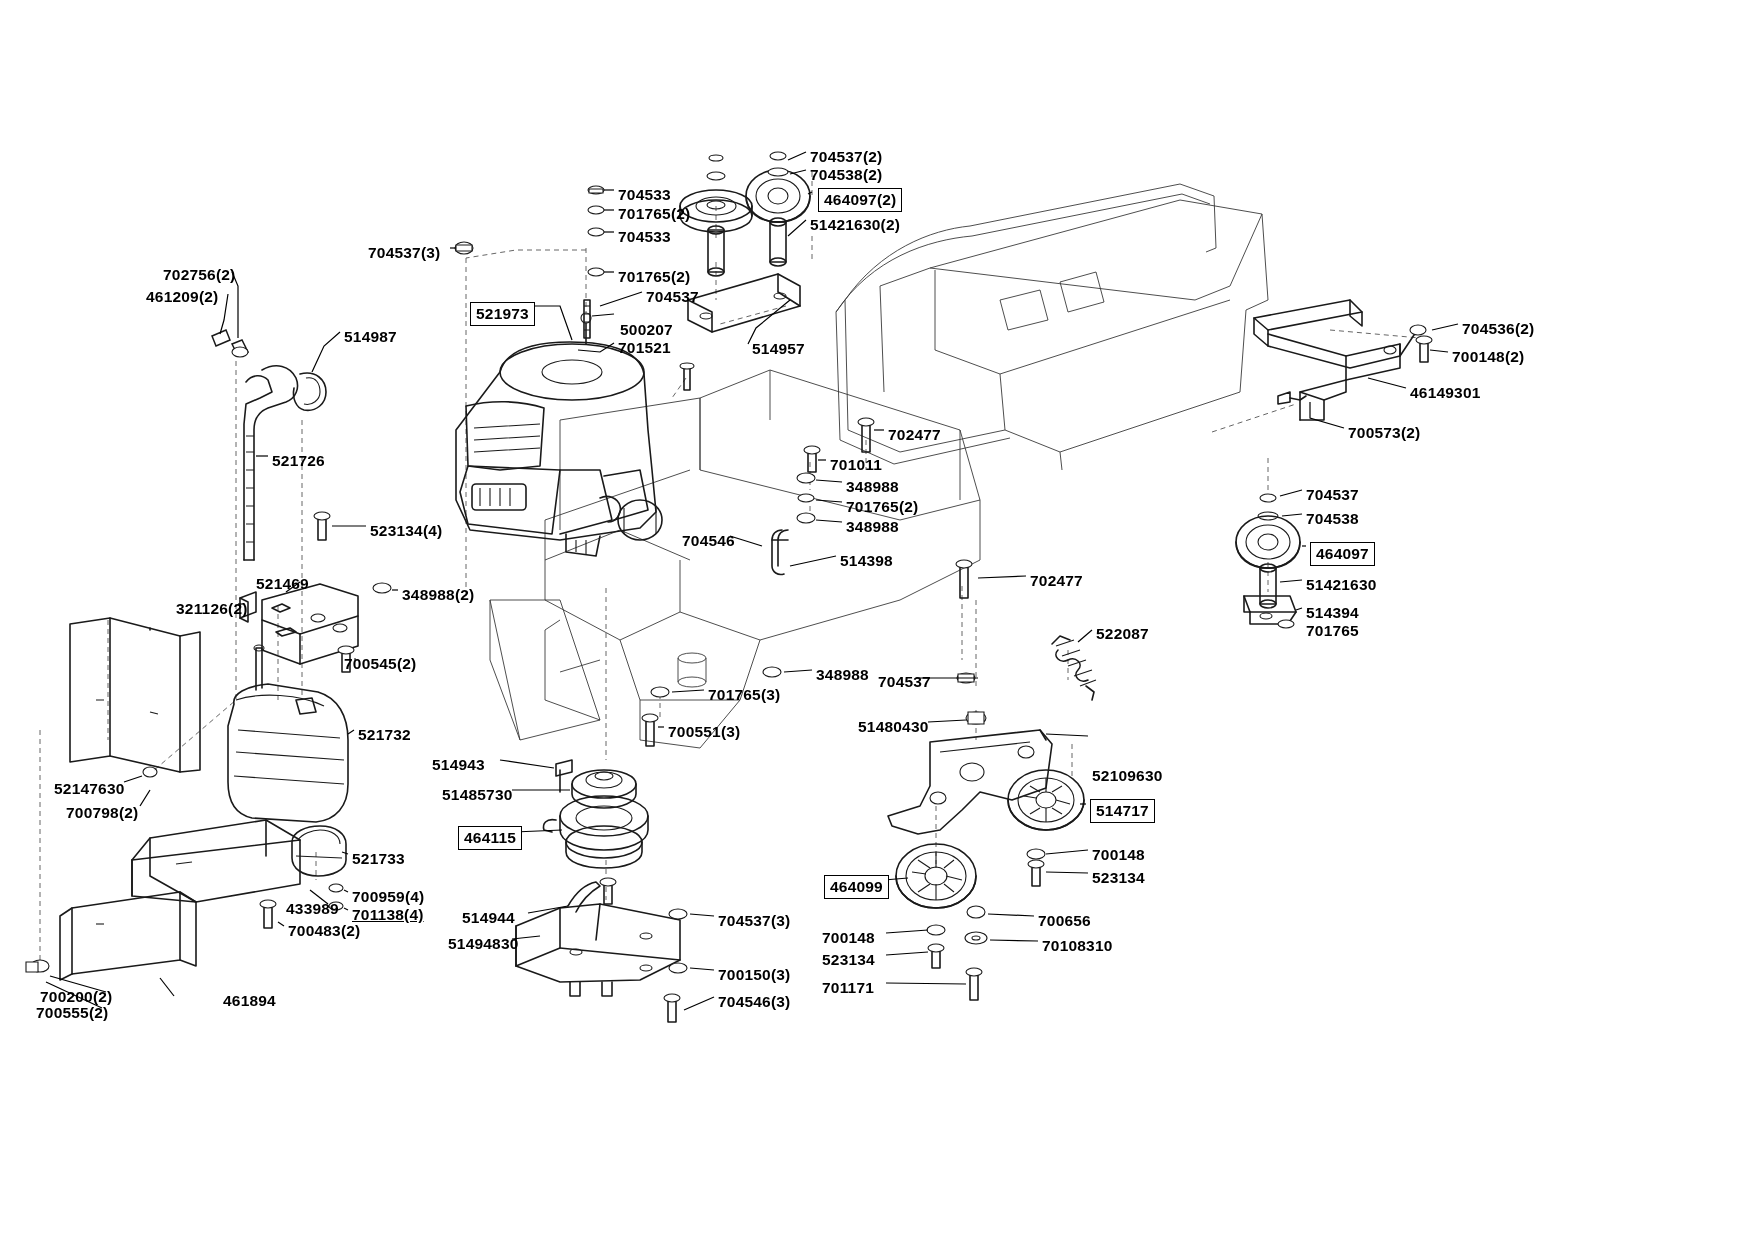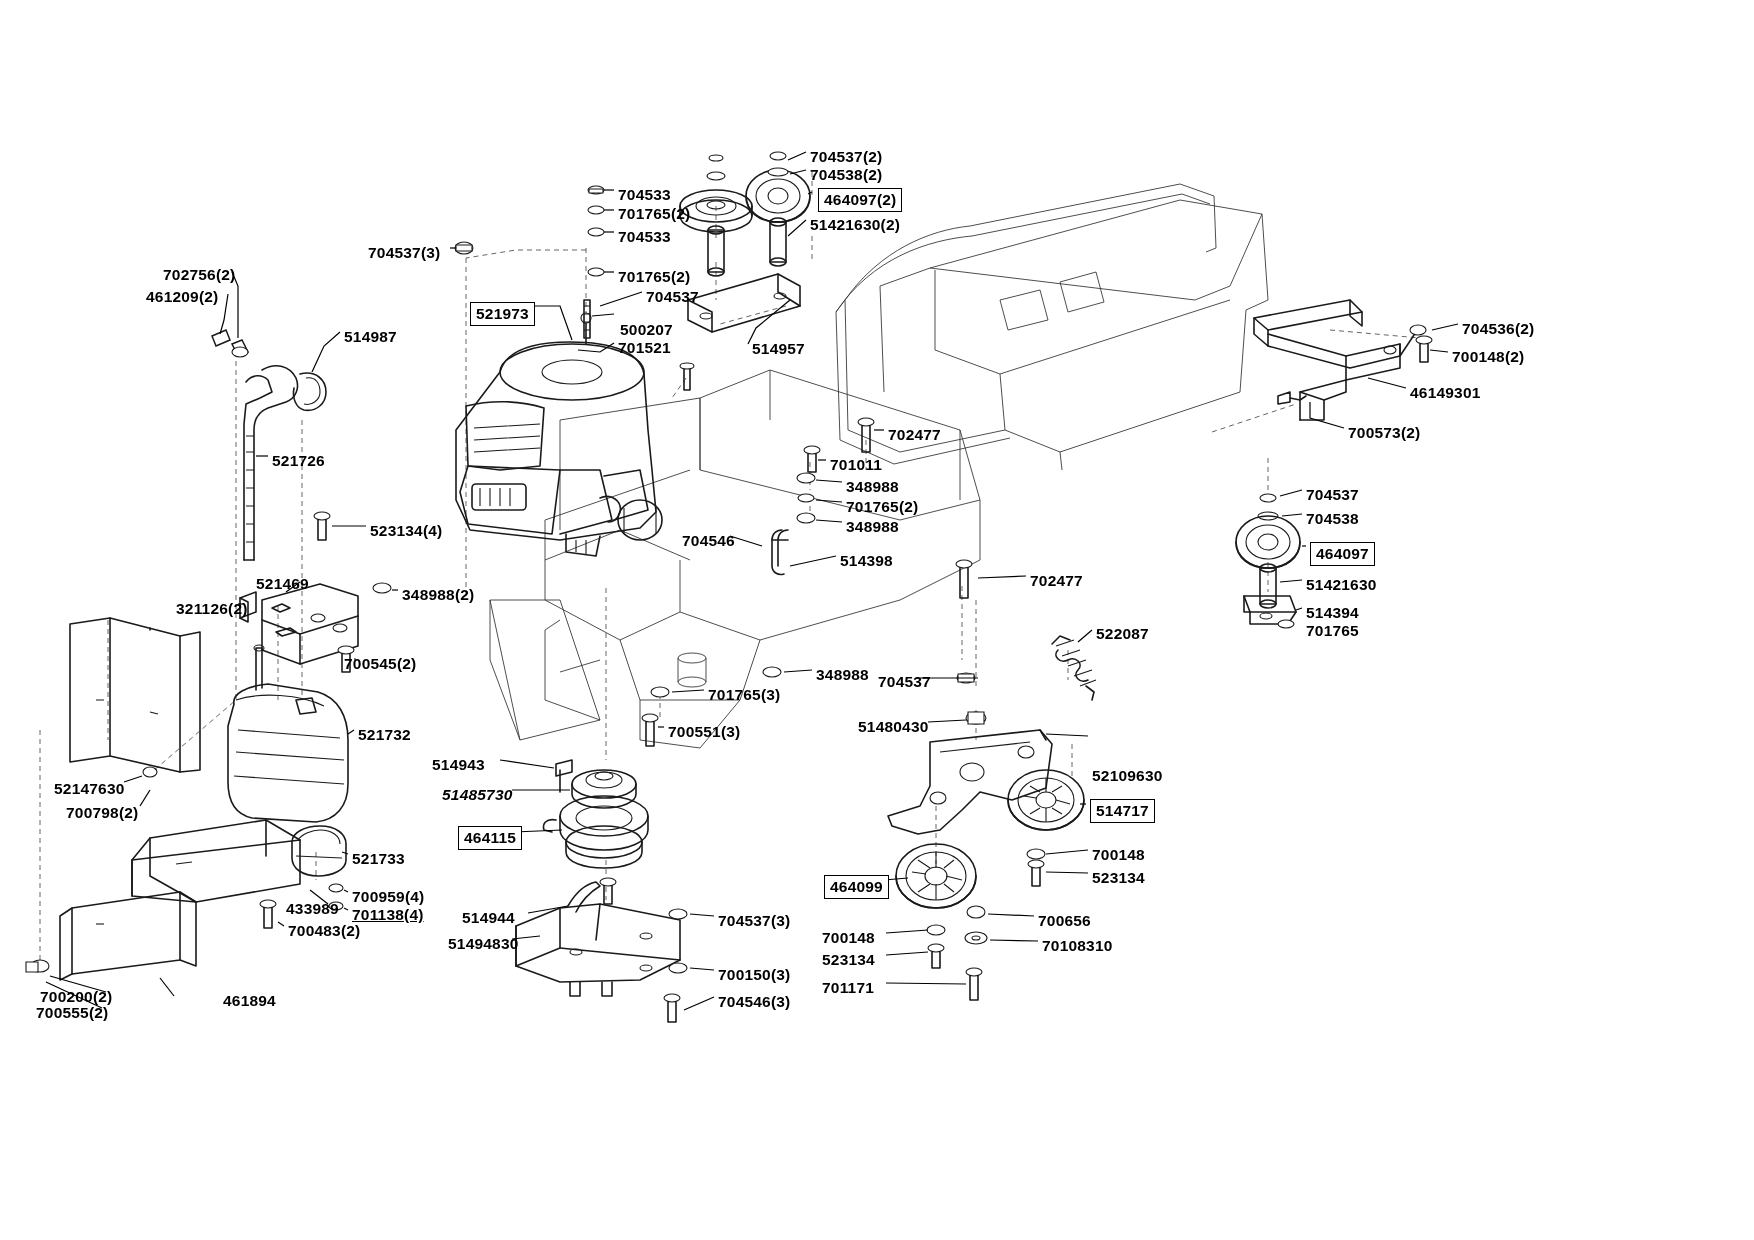--- a/index.html
+++ b/index.html
@@ -515,21 +515,21 @@
       <div class="lbl" style="left: 878px; top: 673px;">704537</div>
       <div class="lbl" style="left: 708px; top: 686px;">701765(3)</div>
       <div class="lbl" style="left: 668px; top: 723px;">700551(3)</div>
       <div class="lbl" style="left: 1096px; top: 625px;">522087</div>
       <div class="lbl" style="left: 858px; top: 718px;">51480430</div>
       <div class="lbl" style="left: 1092px; top: 731px; margin-top: 36px;">52109630</div>
       <div class="lbl" style="left: 358px; top: 726px;">521732</div>
       <div class="lbl" style="left: 54px; top: 780px;">52147630</div>
       <div class="lbl" style="left: 66px; top: 804px;">700798(2)</div>
       <div class="lbl" style="left: 432px; top: 756px;">514943</div>
-      <div class="lbl" style="left: 442px; top: 786px; font-style: italic;">51485730</div>
+      <div class="lbl" style="left: 442px; top: 786px;">51485730</div>
       <div class="lbl boxed" style="left: 458px; top: 826px;">464115</div>
       <div class="lbl boxed" style="left: 1090px; top: 799px;">514717</div>
       <div class="lbl" style="left: 1092px; top: 846px;">700148</div>
       <div class="lbl" style="left: 1092px; top: 869px;">523134</div>
       <div class="lbl boxed" style="left: 824px; top: 875px;">464099</div>
       <div class="lbl" style="left: 352px; top: 850px;">521733</div>
       <div class="lbl" style="left: 352px; top: 888px;">700959(4)</div>
       <div class="lbl" style="left: 286px; top: 900px;">433989</div>
       <div class="lbl" style="left: 352px; top: 906px; text-decoration: underline;">701138(4)</div>
       <div class="lbl" style="left: 1038px; top: 912px;">700656</div>

